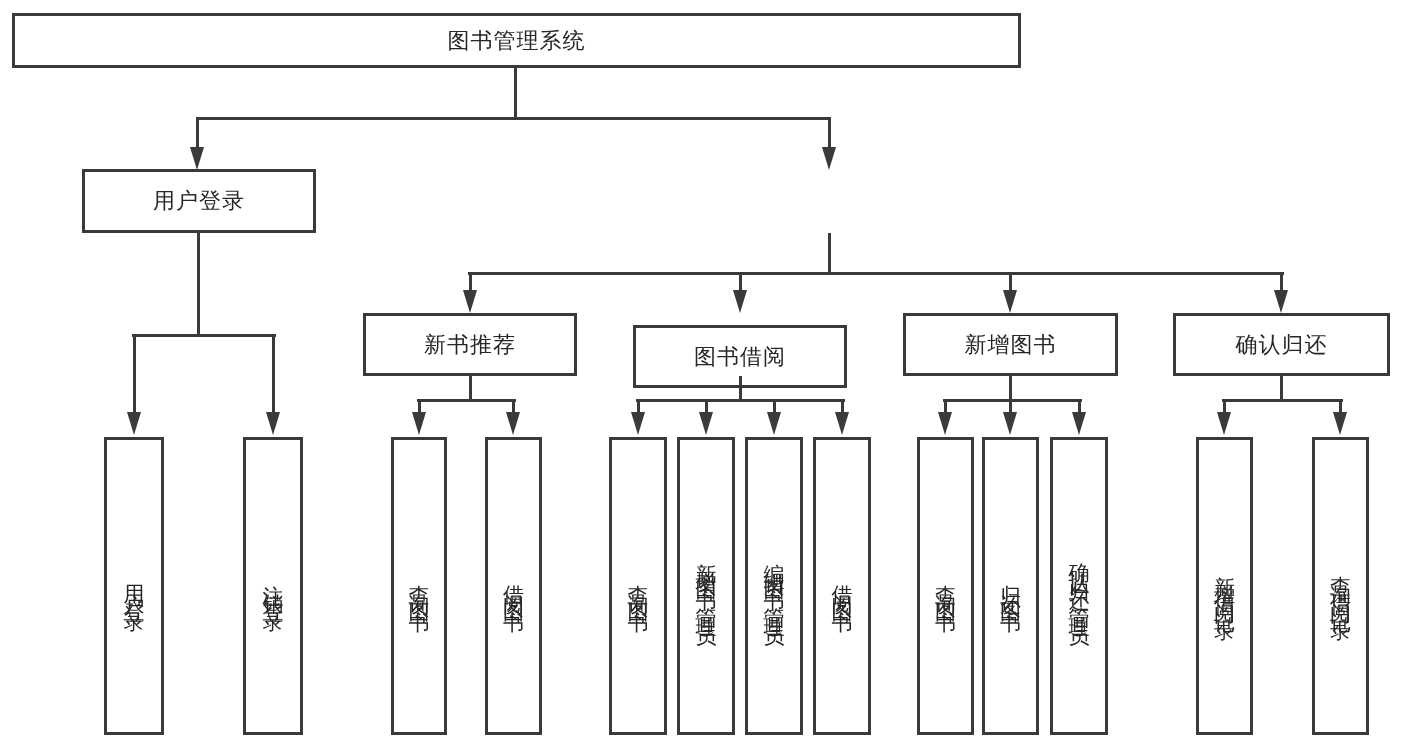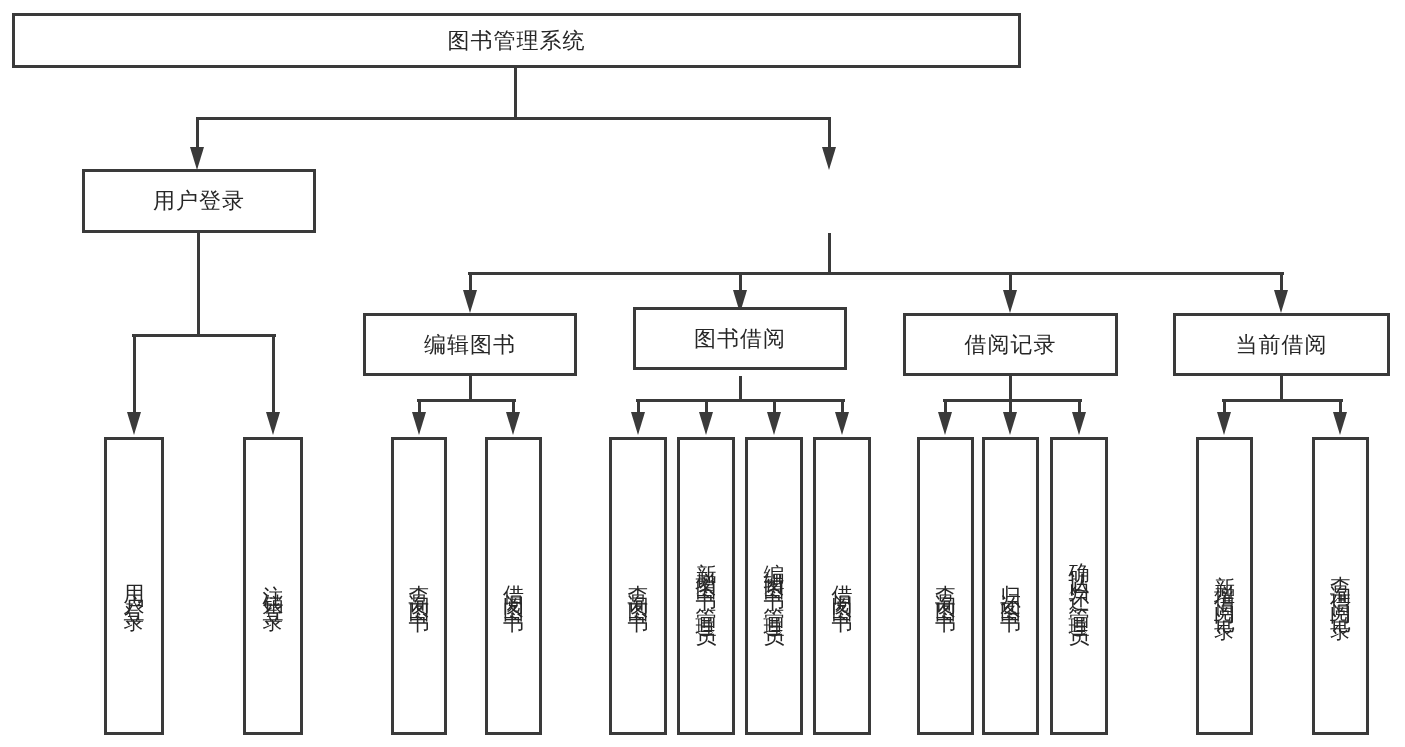--- a/index.html
+++ b/index.html
@@ -59,24 +59,24 @@
   <div class="hline" style="left:468px;top:272px;width:816px;"></div>
   <div class="vline" style="left:469px;top:272px;height:20px;"></div>
   <div class="arrow" style="left:463px;top:290px;"></div>
   <div class="vline" style="left:739px;top:272px;height:20px;"></div>
   <div class="arrow" style="left:733px;top:290px;"></div>
   <div class="vline" style="left:1009px;top:272px;height:20px;"></div>
   <div class="arrow" style="left:1003px;top:290px;"></div>
   <div class="vline" style="left:1280px;top:272px;height:20px;"></div>
   <div class="arrow" style="left:1274px;top:290px;"></div>
 
-  <div class="node" style="left:363px;top:313px;width:214px;height:63px;">编辑图书</div>
-  <div class="node" style="left:633px;top:307px;width:214px;height:63px;">图书借阅</div>
-  <div class="node" style="left:903px;top:313px;width:215px;height:63px;">借阅记录</div>
-  <div class="node" style="left:1173px;top:313px;width:217px;height:63px;">当前借阅</div>
+  <div class="node" style="left:363px;top:313px;width:214px;height:63px;">新书推荐</div>
+  <div class="node" style="left:633px;top:325px;width:214px;height:63px;">图书借阅</div>
+  <div class="node" style="left:903px;top:313px;width:215px;height:63px;">新增图书</div>
+  <div class="node" style="left:1173px;top:313px;width:217px;height:63px;">确认归还</div>
 
   <div class="vline" style="left:469px;top:376px;height:26px;"></div>
   <div class="hline" style="left:417px;top:399px;width:99px;"></div>
   <div class="vline" style="left:418px;top:399px;height:16px;"></div>
   <div class="arrow" style="left:412px;top:412px;"></div>
   <div class="vline" style="left:512px;top:399px;height:16px;"></div>
   <div class="arrow" style="left:506px;top:412px;"></div>
 
   <div class="vline" style="left:739px;top:376px;height:26px;"></div>
   <div class="hline" style="left:636px;top:399px;width:209px;"></div>

